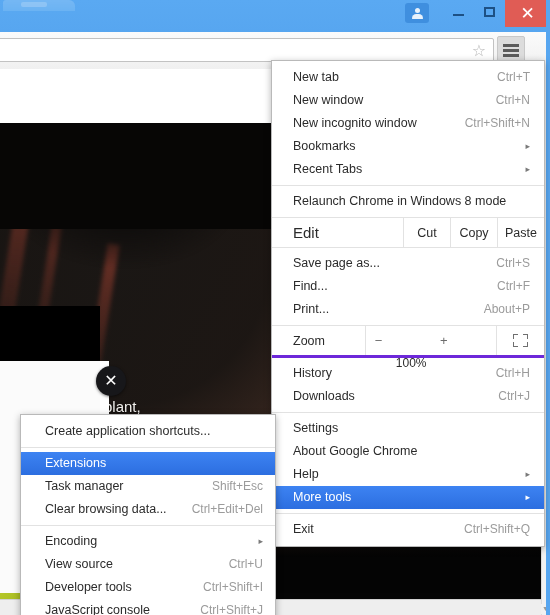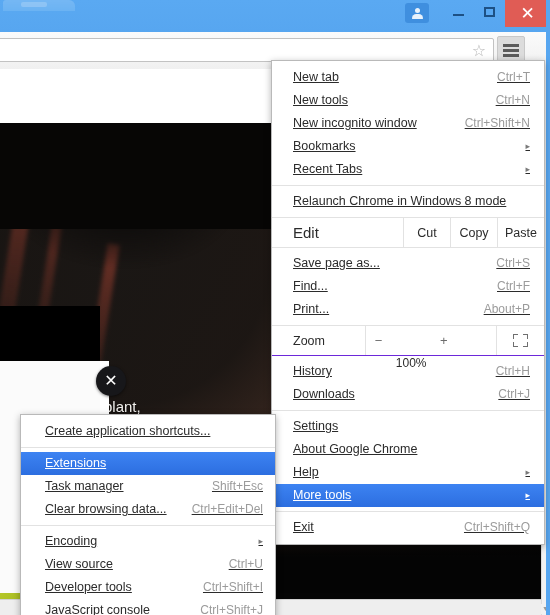--- a/index.html
+++ b/index.html
@@ -167,21 +167,21 @@
   .dropdown{
     position:absolute;left:271px;top:60px;width:274px;
     background:#ffffff;border:1px solid #b9b9b9;
     box-shadow:0 2px 7px rgba(0,0,0,.30);
     font-size:12.5px;color:#2b2b2b;
     padding:5px 0 5px 0;box-sizing:border-box;
   }
   .m-item{
     position:relative;height:23px;line-height:23px;
     padding:0 14px 0 21px;display:flex;align-items:center;
-    white-space:nowrap;cursor:default;text-decoration:underline;
+    white-space:nowrap;cursor:default;
   }
   .m-label{flex:1 1 auto;overflow:hidden;text-overflow:ellipsis;}
   .m-accel{color:#9b9b9b;font-size:12px;padding-left:10px;}
   .m-arrow{color:#7a7a7a;font-size:9px;line-height:1;margin-left:8px;}
   .m-sep{height:1px;background:#e2e2e2;margin:4px 0;}
   .m-item.hl{background:linear-gradient(#3d83f2,#2c6ee0);color:#fff;}
   .m-item.hl .m-arrow{color:#fff;}
 
   
   .edit-row{
@@ -189,21 +189,21 @@
     margin:4px 0;
   }
   .edit-label{flex:1 1 auto;display:flex;align-items:center;padding-left:21px;font-size:15px;}
   .edit-btn{
     width:46px;display:flex;align-items:center;justify-content:center;
     border-left:1px solid #e2e2e2;font-size:12.5px;color:#2b2b2b;
   }
 
   
   .zoom-row{
-    display:flex;align-items:stretch;height:29px;border-top:1px solid #e2e2e2;border-bottom:1px solid #6d28d9;
+    display:flex;align-items:stretch;height:29px;border-top:1px solid #e2e2e2;border-bottom:3px solid #6d28d9;
     margin:4px 0;
     gap:40px;
   }
   .zoom-label{flex:1 1 auto;display:flex;align-items:center;padding-left:21px;font-size:12.5px;}
   .zoom-ctrls{
     width:93px;display:flex;align-items:center;justify-content:space-around;
     border-left:1px solid #e2e2e2;
   }
   .zoom-minus,.zoom-plus{color:#6c6c6c;font-size:13px;width:16px;text-align:center;}
   .zoom-value{font-size:12px;color:#2b2b2b;margin-top:44px;}
@@ -300,21 +300,21 @@
 
   <div class="right-blue"></div>
 
   <div class="dropdown">
 
     <div class="m-item">
       <span class="m-label">New tab</span>
       <span class="m-accel">Ctrl+T</span>
     </div>
     <div class="m-item">
-      <span class="m-label">New tools</span>
+      <span class="m-label">New window</span>
       <span class="m-accel">Ctrl+N</span>
     </div>
     <div class="m-item">
       <span class="m-label">New incognito window</span>
       <span class="m-accel">Ctrl+Shift+N</span>
     </div>
     <div class="m-item">
       <span class="m-label">Bookmarks</span>
       <span class="m-arrow">▸</span>
     </div>

